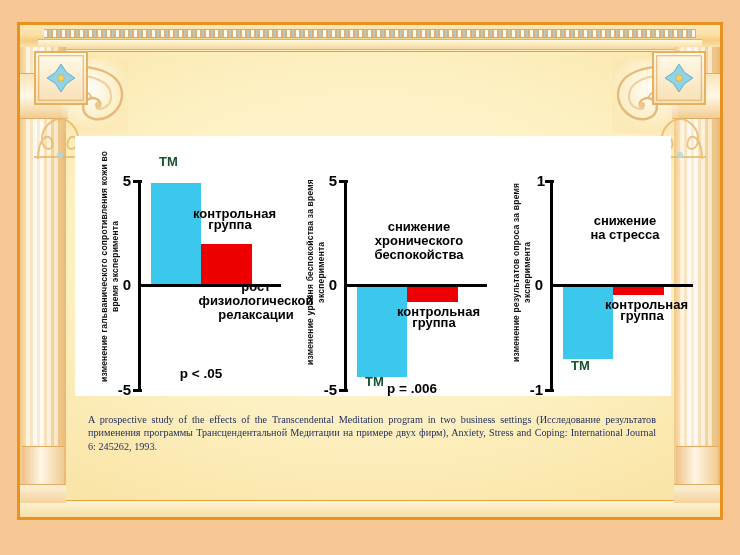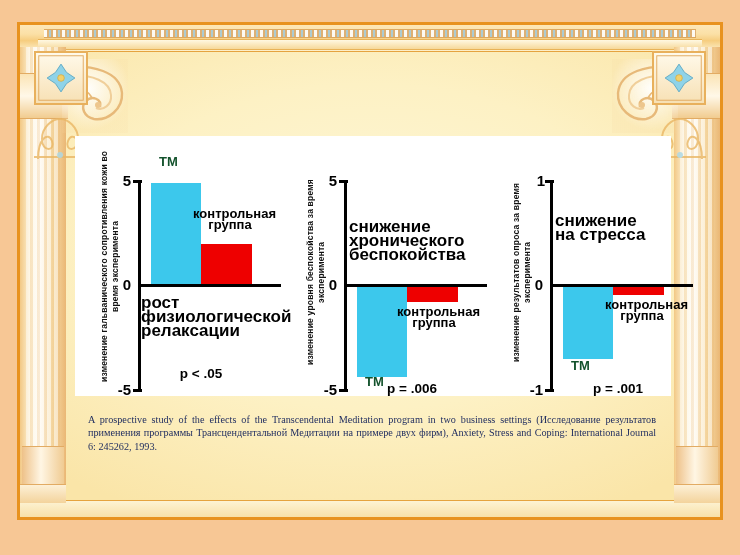--- a/index.html
+++ b/index.html
@@ -124,21 +124,21 @@
   .bar.tm{background:#3cc8ec;}
   .bar.ctrl{background:#ee0000;}
   .tm-label{
     position:absolute;font-size:13px;font-weight:bold;color:#14532d;
   }
   .ctrl-label{
     position:absolute;font-size:13px;font-weight:bold;color:#000;
     text-align:center;line-height:11px;width:74px;
   }
   .desc{
-    position:absolute;font-size:17px;font-weight:bold;
+    position:absolute;text-align:center;font-size:13px;font-weight:bold;
     color:#000;line-height:14px;
   }
   .pval{
     position:absolute;font-size:13.5px;font-weight:bold;color:#000;
     text-align:center;
   }
   #citation{
     position:absolute;left:68px;top:388px;width:568px;
     font-family:"Liberation Serif", serif;
     font-size:10.2px;line-height:13.4px;
@@ -236,21 +236,21 @@
       <div class="ticklabel" style="left:28px;top:140px;">0</div>
       <div class="ticklabel" style="left:22px;top:245px;width:28px;">-5</div>
       <div class="zeroline" style="left:57px;top:148px;width:143px;"></div>
       <div class="bar tm" style="left:70px;top:47px;width:50px;height:101px;"></div>
       <div class="bar ctrl" style="left:120px;top:108px;width:51px;height:40px;"></div>
       <div class="tm-label" style="left:78px;top:18px;">ТМ</div>
       <div class="ctrl-label" style="left:112px;top:72px;">
         <div>контрольная</div>
         <div>группа</div>
       </div>
-      <div class="desc" style="left:60px;top:160px;width:140px;">
+      <div class="desc" style="left:60px;top:144px;width:140px;padding-left:45px;">
         <div>рост</div>
         <div>физиологической</div>
         <div>релаксации</div>
       </div>
       <div class="pval" style="left:50px;top:230px;width:140px;">p &lt; .05</div>
     </div>
 
     <div class="chart" style="left:212px;width:200px;">
       <div class="ylabel" style="left:18px;top:24px;height:225px;">изменение уровня беспокойства за время эксперимента</div>
       <div class="axis" style="left:57px;top:44px;height:212px;"></div>
@@ -288,20 +288,19 @@
       <div class="bar ctrl" style="left:120px;top:151px;width:51px;height:8px;"></div>
       <div class="tm-label" style="left:78px;top:222px;">ТМ</div>
       <div class="ctrl-label" style="left:112px;top:163px;">
         <div>контрольная</div>
         <div>группа</div>
       </div>
       <div class="desc" style="left:62px;top:78px;width:140px;">
         <div>снижение</div>
         <div>на стресса</div>
       </div>
-      <div class="pval" style="left:50px;top:245px;width:150px;">p = .001</div>
     </div>
 
   </div>
 
   <div id="citation">A prospective study of the effects of the Transcendental Meditation program in two business settings (Исследование результатов применения программы Трансцендентальной Медитации на примере двух фирм), Anxiety, Stress and Coping: International Journal 6: 245262, 1993.</div>
 
 </div>
 
 </body></html>

